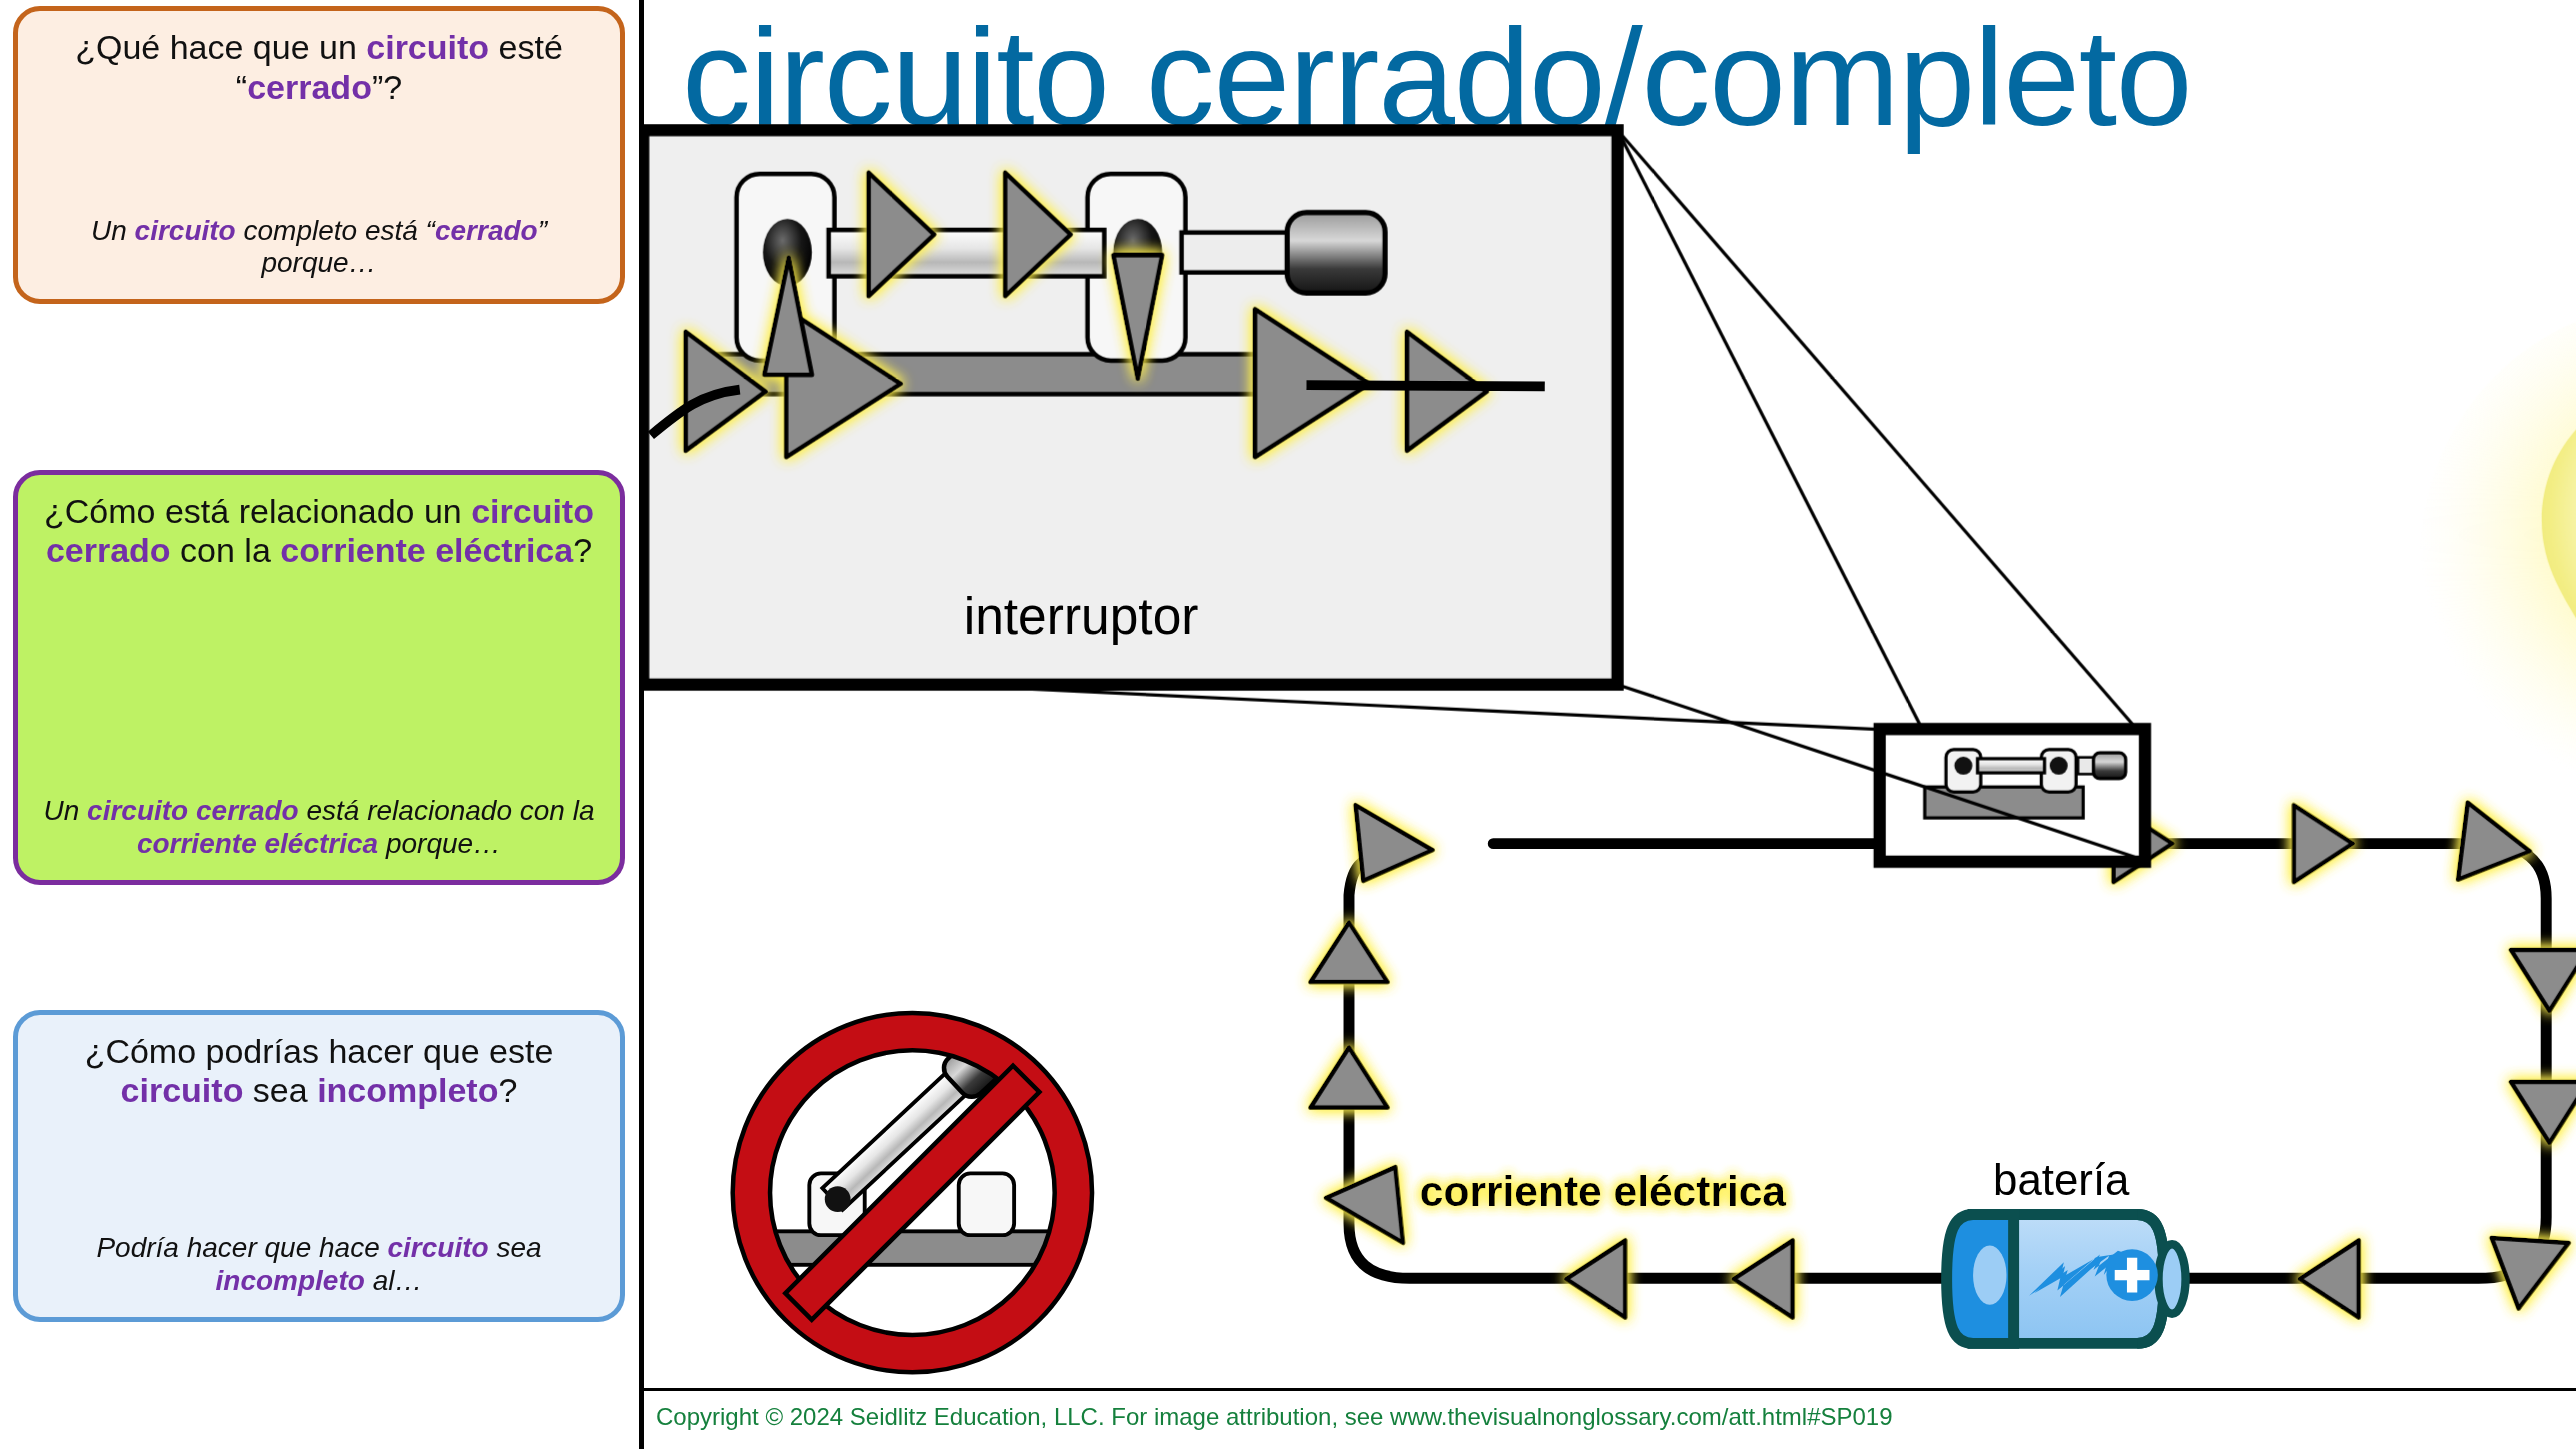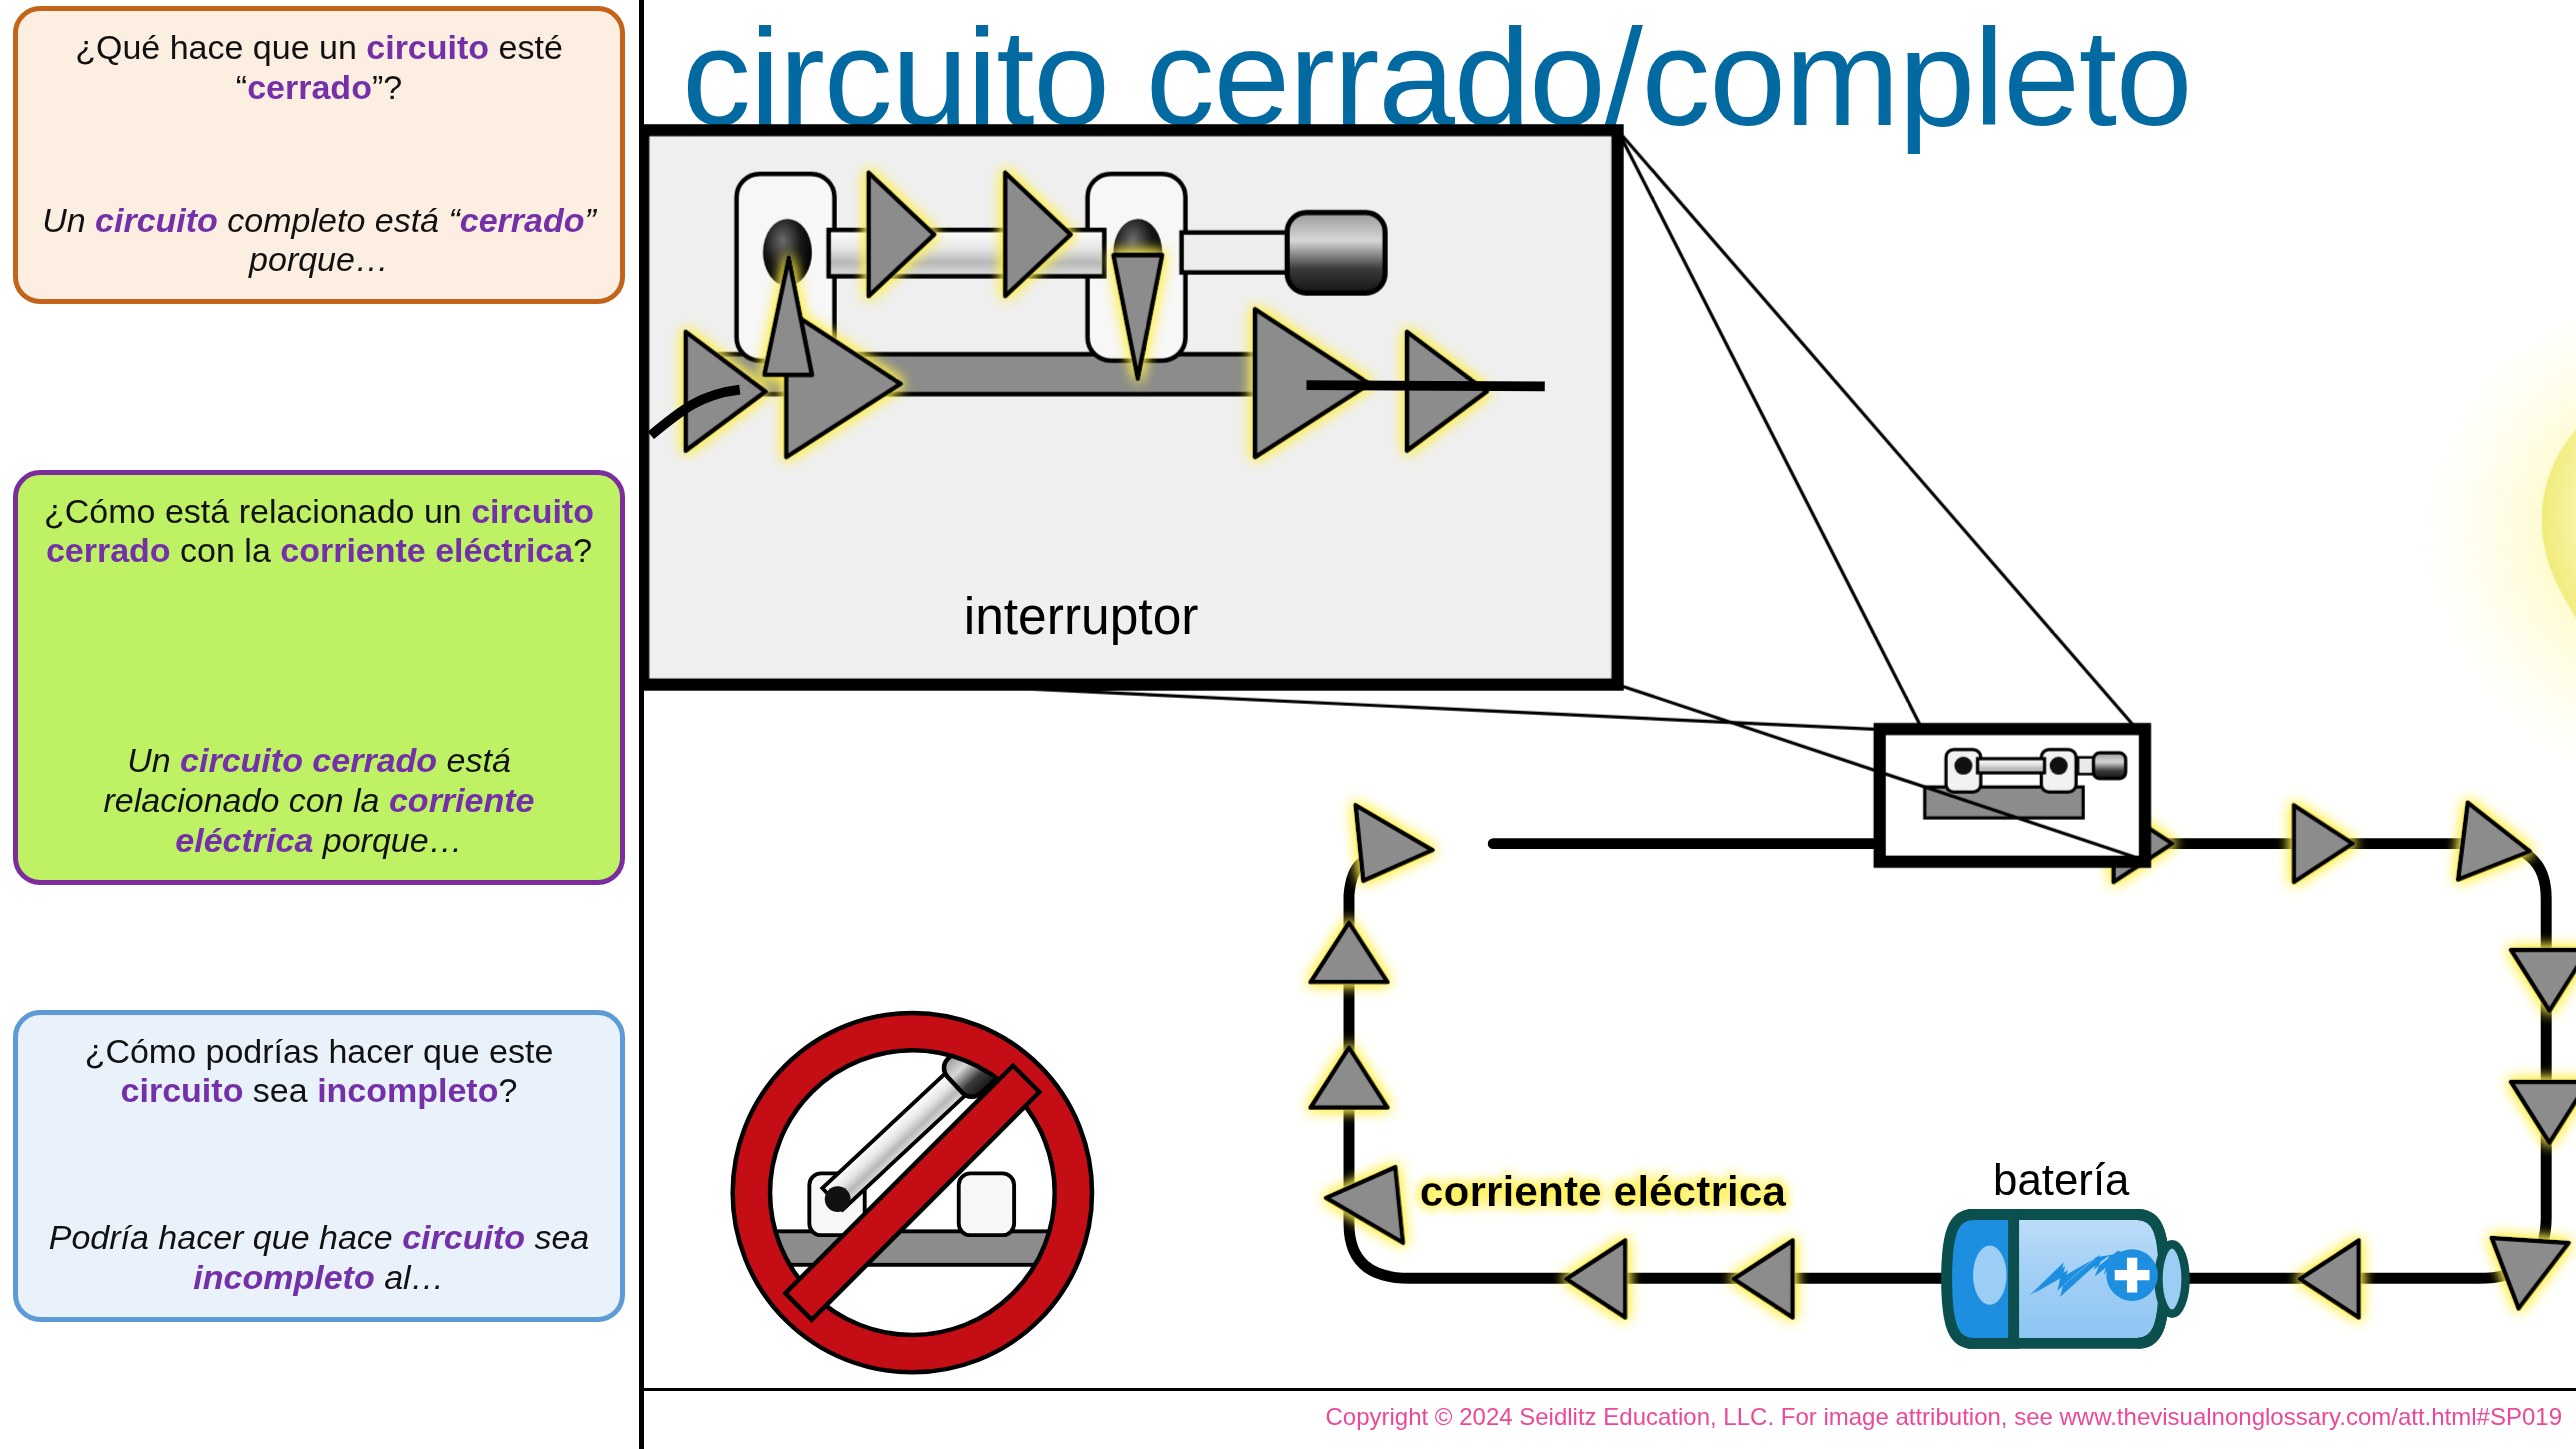--- a/index.html
+++ b/index.html
@@ -7,41 +7,41 @@
   #page{position:relative;width:2576px;height:1449px;background:#fff;}
 
   
   #left-col{position:absolute;left:0;top:0;width:641px;height:1019px;}
   .qcard{position:absolute;left:13px;width:612px;box-sizing:border-box;
          border-radius:27px;display:flex;flex-direction:column;
          align-items:center;justify-content:space-between;
          padding:16.7px 22px 19.3px 22px;}
   .qcard .qline{width:100%;text-align:center;line-height:1.17;}
   .q-prompt{font-size:34px;font-weight:400;color:#111;font-stretch:condensed;}
-  .q-stem{font-size:34px;font-style:italic;color:#111;font-stretch:condensed;}
+  .q-stem{font-size:28px;font-style:italic;color:#111;font-stretch:condensed;}
   .kw{color:#7330A8;font-weight:bold;}
   .kw-i{color:#7330A8;font-weight:bold;font-style:italic;}
 
   #card-0{top:6.4px;height:298px;background:#FDEEE2;border:5.8px solid #C4641B;}
   #card-1{top:470px;height:415px;background:#bef264;border:5.8px solid #7B2D9E;}
   #card-2{top:1002px;height:312px;background:#E9F1FA;border:5.8px solid #5C9BD6;margin-top:8px;}
 
   
   #divider{position:absolute;left:639px;top:0;width:4.5px;height:1449px;background:#000;}
 
   
   #right{position:absolute;left:643px;top:0;width:1933px;height:1449px;}
   #title{position:absolute;left:39px;top:7.7px;width:1868px;
          font-size:138px;color:#0369a1;font-stretch:condensed;
          letter-spacing:-1.3px;white-space:nowrap;line-height:1;}
 
   
   #footer-rule{position:absolute;left:0;top:1388px;width:1933px;height:3.2px;background:#000;}
-  #footer-txt{position:absolute;left:13px;top:1403px;width:1906px;text-align:right;
-              font-size:24px;color:#ec4899;font-stretch:condensed;white-space:nowrap;}
+  #footer-txt{position:absolute;left:13px;top:1403px;width:1906px;text-align:left;
+              font-size:24px;color:#15803d;font-stretch:condensed;white-space:nowrap;}
 
   
   #scene{position:absolute;left:0;top:0;width:1933px;height:1449px;}
 
   .lbl{font-family:"Liberation Sans",sans-serif;fill:#000;}
 </style>
 </head>
 <body>
 
 <div id="page">

